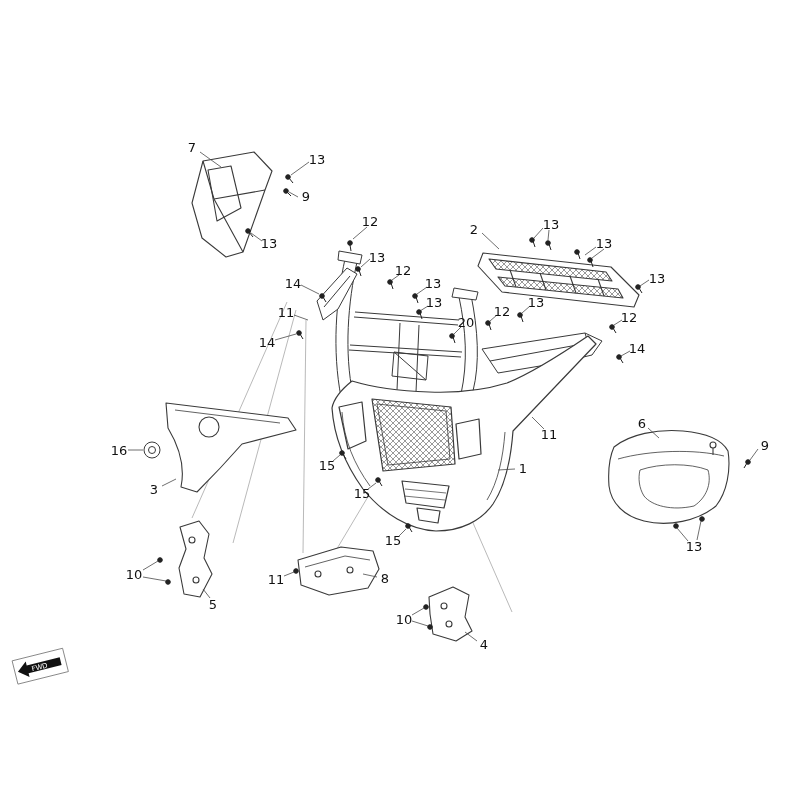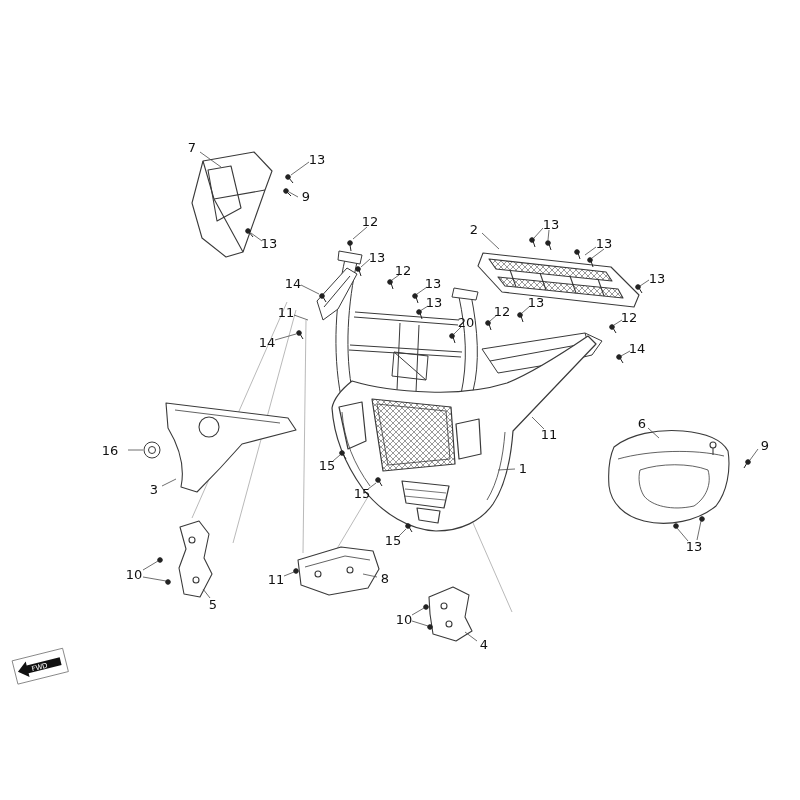--- a/index.html
+++ b/index.html
@@ -189,21 +189,21 @@
   <span class="callout" style="left:657px;top:278px">13</span>
   <span class="callout" style="left:286px;top:312px">11</span>
   <span class="callout" style="left:434px;top:302px">13</span>
   <span class="callout" style="left:502px;top:311px">12</span>
   <span class="callout" style="left:466px;top:322px">20</span>
   <span class="callout" style="left:536px;top:302px">13</span>
   <span class="callout" style="left:629px;top:317px">12</span>
   <span class="callout" style="left:267px;top:342px">14</span>
   <span class="callout" style="left:637px;top:348px">14</span>
   <span class="callout" style="left:549px;top:434px">11</span>
-  <span class="callout" style="left:110px;top:450px">16</span>
+  <span class="callout" style="left:119px;top:450px">16</span>
   <span class="callout" style="left:642px;top:423px">6</span>
   <span class="callout" style="left:765px;top:445px">9</span>
   <span class="callout" style="left:154px;top:489px">3</span>
   <span class="callout" style="left:327px;top:465px">15</span>
   <span class="callout" style="left:523px;top:468px">1</span>
   <span class="callout" style="left:362px;top:493px">15</span>
   <span class="callout" style="left:694px;top:546px">13</span>
   <span class="callout" style="left:393px;top:540px">15</span>
   <span class="callout" style="left:134px;top:574px">10</span>
   <span class="callout" style="left:276px;top:579px">11</span>

